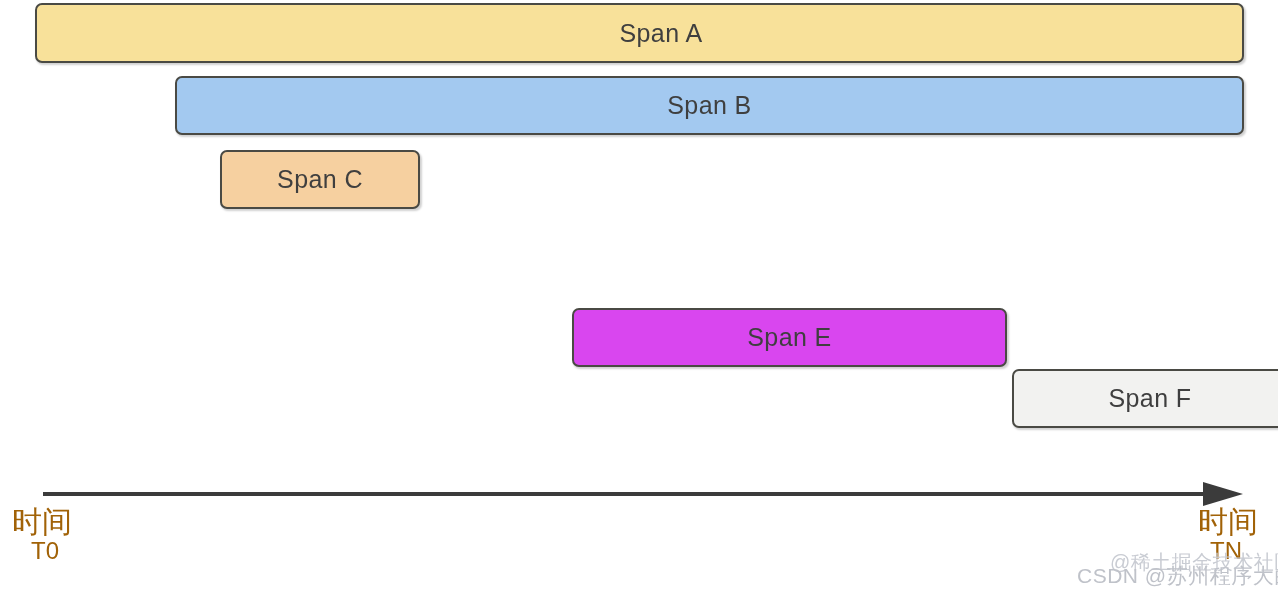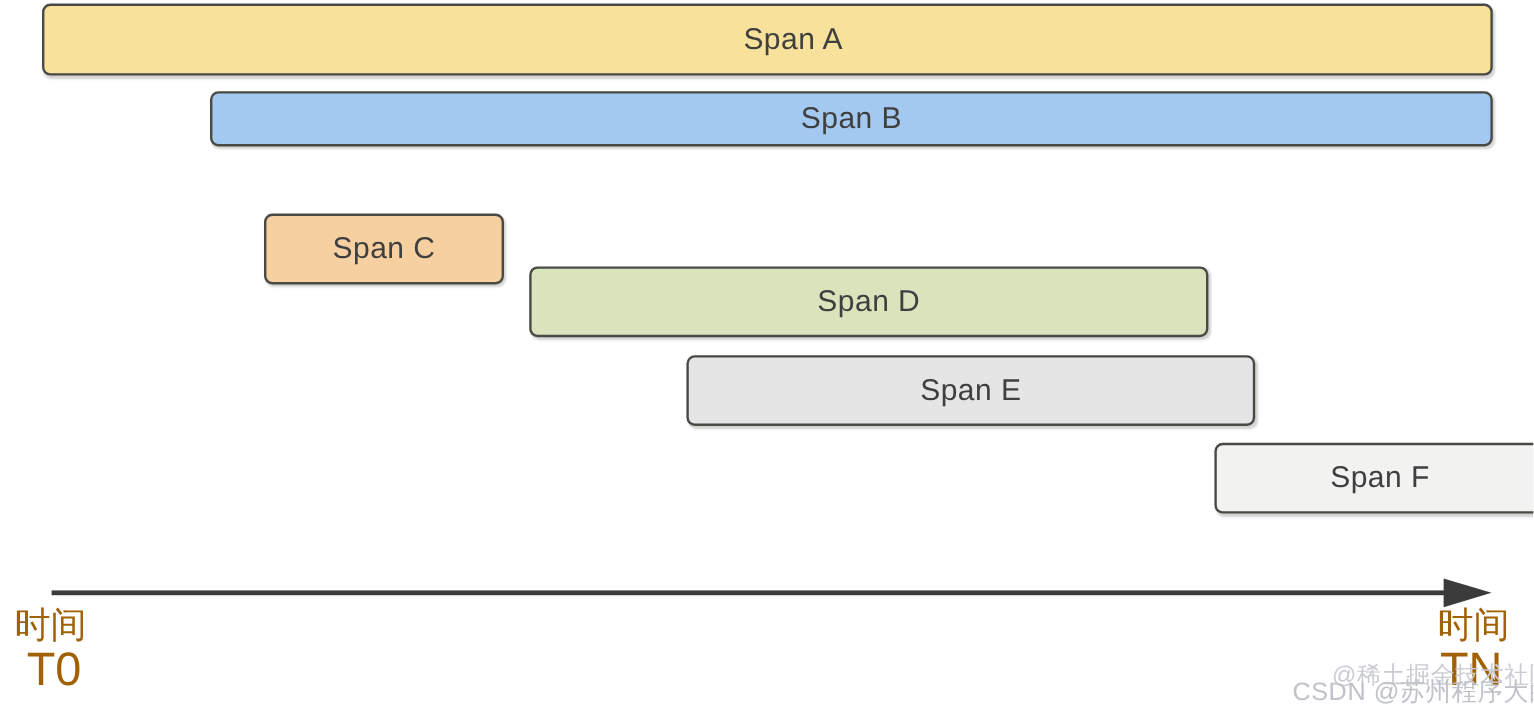--- a/index.html
+++ b/index.html
@@ -60,21 +60,21 @@
 
   .axis-caption {
     position: absolute;
     font-size: 30px;
     color: #a16207;
     line-height: 1.08;
     white-space: nowrap;
   }
   .axis-caption .sub {
     display: block;
-    font-size: 39px;
+    font-size: 24px;
   }
   #axis-caption-start {
     left: 12px;
     top: 506px;
     text-align: center;
   }
   #axis-caption-start .sub { padding-left: 6px; }
   #axis-caption-end {
     right: 20px;
     top: 506px;
@@ -104,30 +104,27 @@
   }
 </style>
 </head>
 <body>
 
 <div id="canvas">
 
   <div class="span-bar" style="left: 35px; top: 3px; width: 1209px; height: 60px; background: rgb(248, 225, 154); border-color: rgb(74, 74, 68); padding-left: 43px;">
     <span class="span-label">Span A</span>
   </div>
-  <div class="span-bar" style="left: 175px; top: 76px; width: 1069px; height: 46px; background: rgb(163, 201, 240); border-color: rgb(74, 74, 68);">
+  <div class="span-bar" style="left: 175px; top: 76px; width: 1069px; height: 59px; background: rgb(163, 201, 240); border-color: rgb(74, 74, 68);">
     <span class="span-label">Span B</span>
   </div>
-  <div class="span-bar" style="left: 220px; top: 150px; width: 200px; height: 59px; background: rgb(246, 208, 160); border-color: rgb(74, 74, 68); margin-top: 28px;">
+  <div class="span-bar" style="left: 220px; top: 150px; width: 200px; height: 59px; background: rgb(246, 208, 160); border-color: rgb(74, 74, 68);">
     <span class="span-label">Span C</span>
   </div>
-  <div class="span-bar" style="left: 441px; top: 222px; width: 566px; height: 59px; background: rgb(217, 228, 189); border-color: rgb(74, 74, 68);">
-    <span class="span-label">Span D</span>
-  </div>
-  <div class="span-bar" style="left: 572px; top: 296px; width: 474px; height: 59px; background: #e5e5e5; border-color: rgb(74, 74, 68);">
+  <div class="span-bar" style="left: 572px; top: 308px; width: 435px; height: 59px; background: #d946ef; border-color: rgb(74, 74, 68);">
     <span class="span-label">Span E</span>
   </div>
   <div class="span-bar" style="left: 1012px; top: 369px; width: 276px; height: 59px; background: rgb(242, 242, 240); border-color: rgb(74, 74, 68);">
     <span class="span-label">Span F</span>
   </div>
 
   <div id="axis-line" style="background: rgb(59, 59, 59);"></div>
   <div id="axis-arrowhead" style="border-left-color: rgb(59, 59, 59);"></div>
 
   <div class="axis-caption" id="axis-caption-start">

